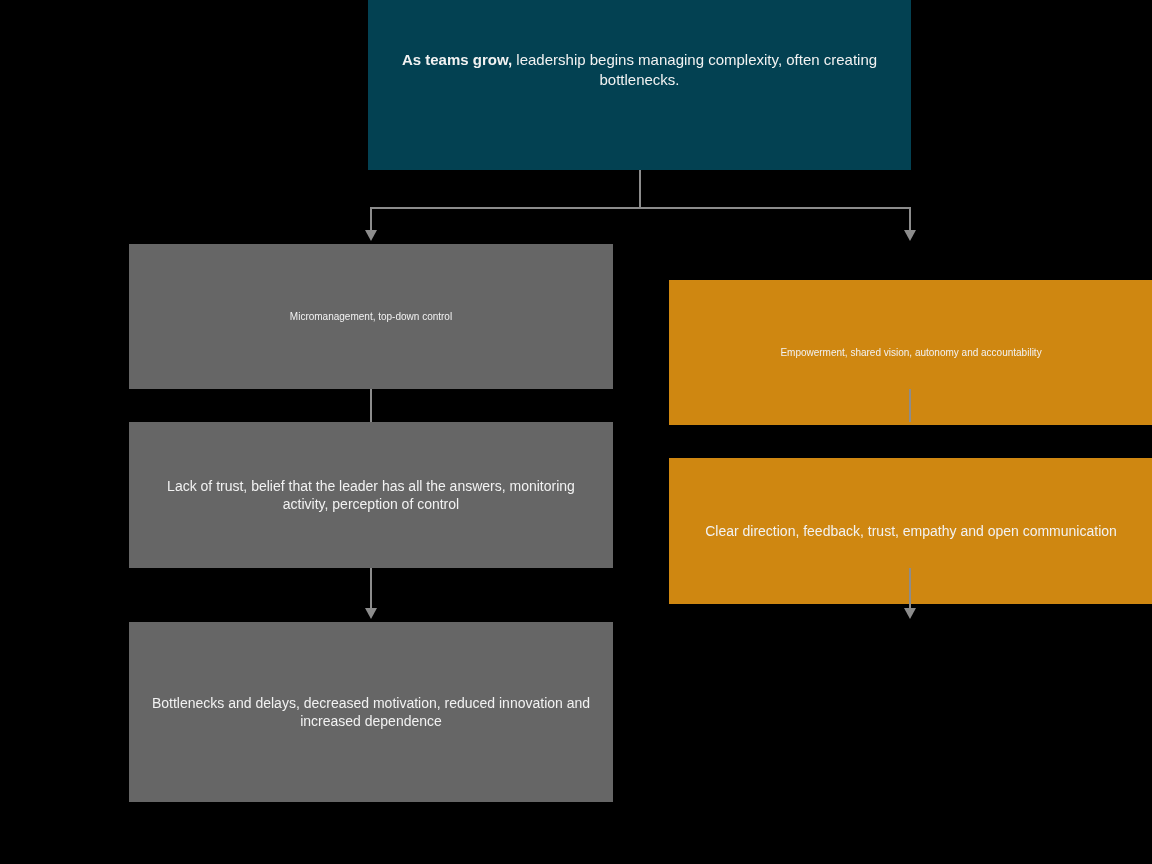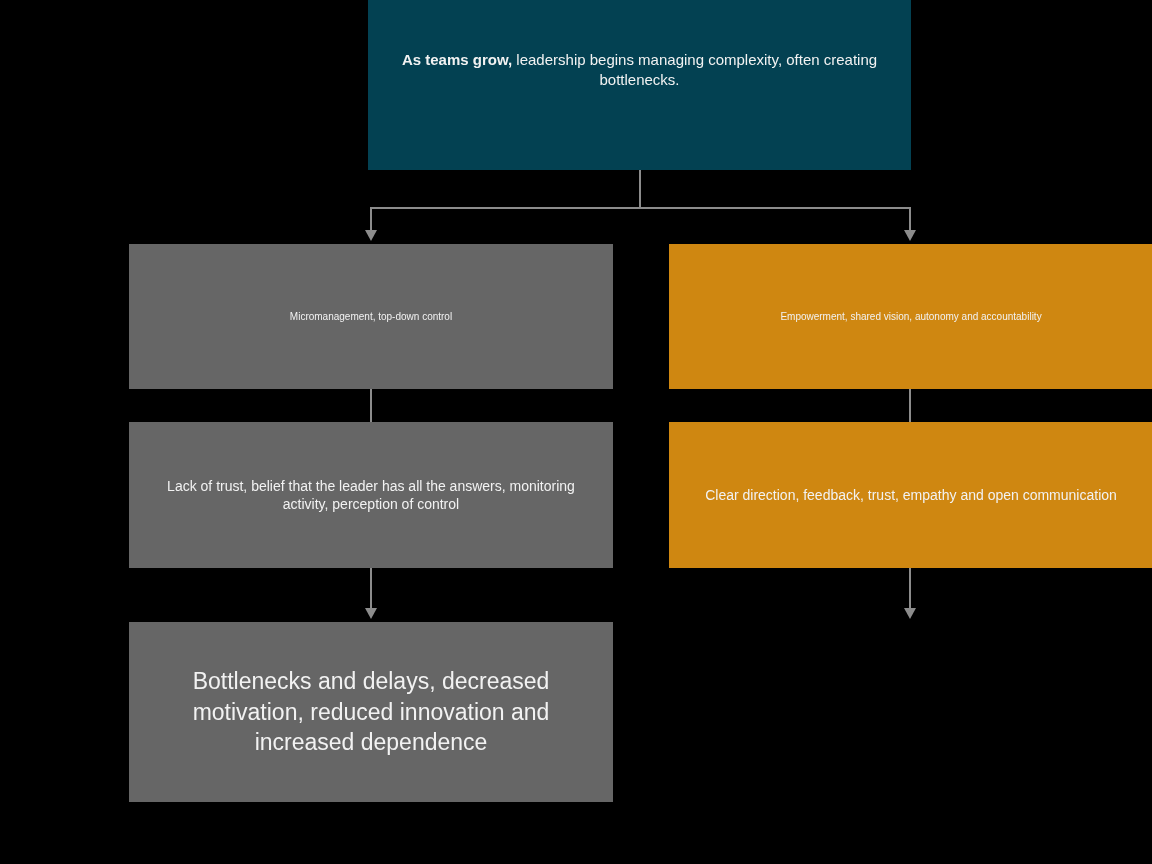--- a/index.html
+++ b/index.html
@@ -63,25 +63,26 @@
   .col-left {
     left: 129px;
     width: 484px;
     background: #666666;
   }
   
   .col-right {
     left: 669px;
     width: 484px;
     background: #cf8711;
+    margin-top: 36px;
   }
 
   .row-1 { top: 244px;  height: 145px; font-size: 10px; }
   .row-2 { top: 422px;  height: 146px; font-size: 14px; }
-  .row-3 { top: 622px;  height: 180px; font-size: 23px; }
+  .row-3 { top: 622px;  height: 180px; font-size: 14px; }
 
   
   .conn-line {
     position: absolute;
     background: #8c8c8c;
   }
   .conn-v { width: 2px; }
   .conn-h { height: 2px; }
 
   .arrow-head {

